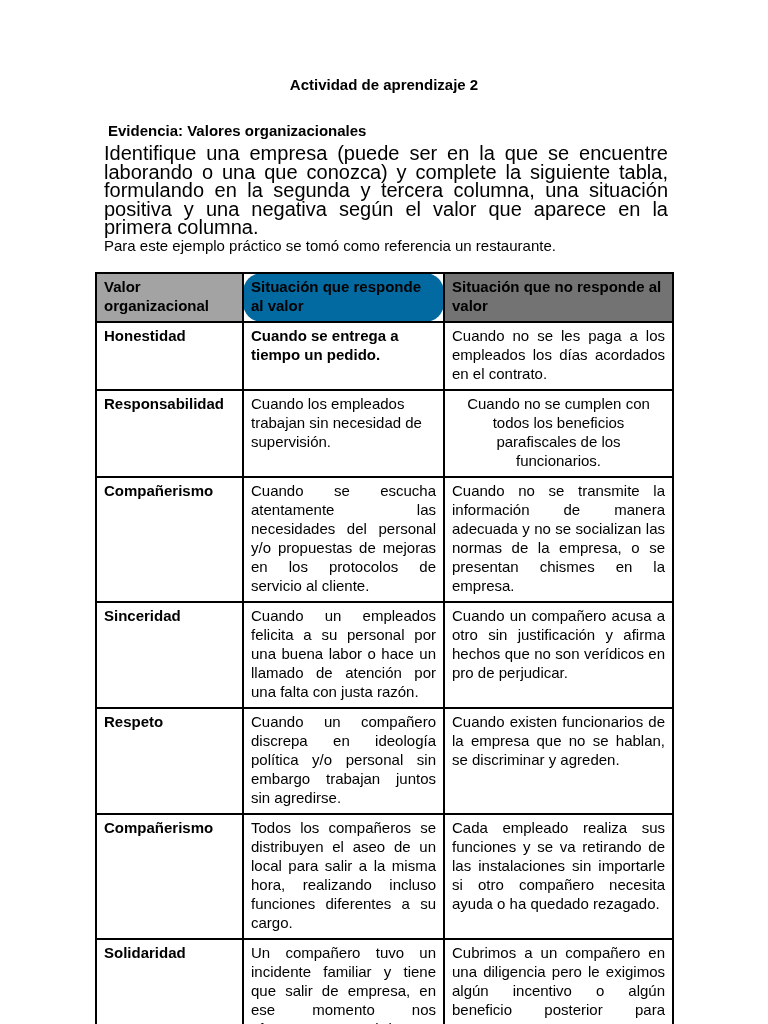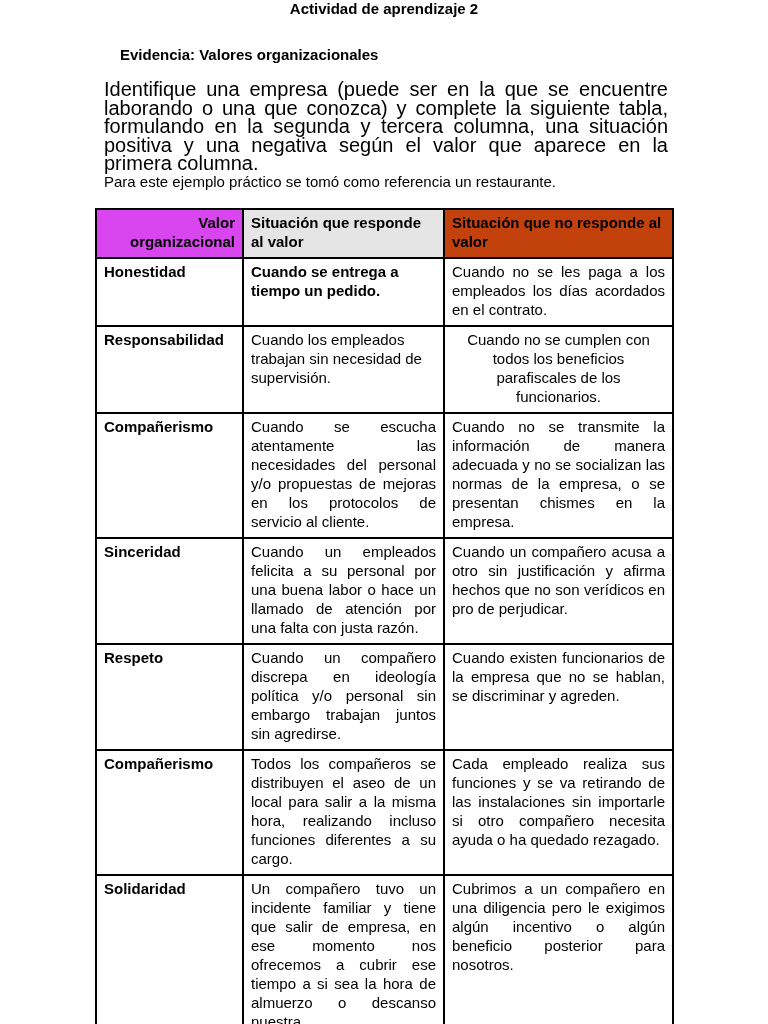--- a/index.html
+++ b/index.html
@@ -9,36 +9,37 @@
     font-family: "Liberation Sans", sans-serif;
     color: #000000;
   }
   .page {
     position: relative;
     width: 768px;
     height: 1024px;
     background: #ffffff;
     overflow: hidden;
     box-sizing: border-box;
+    padding-top: 76px;
   }
   .doc-title {
     font-size: 15px;
     font-weight: bold;
     text-align: center;
     margin: 0 0 27px 0;
     line-height: 18px;
   }
   .content {
     margin-left: 104px;
     margin-right: 100px;
   }
   .evidencia-heading {
     font-size: 15px;
     font-weight: bold;
-    margin: 16px;
+    margin: 4px;
     line-height: 19px;
   }
   .intro {
     font-size: 20px;
     line-height: 18.5px;
     text-align: justify;
     margin: 0;
   }
   .note {
     font-size: 15px;
@@ -84,23 +85,23 @@
   </div>
 
   <table class="valores">
     <colgroup>
       <col class="c1">
         <col class="c2">
         <col class="c3">
     </colgroup>
     <thead>
       <tr>
-        <th style="background: #d946ef; text-align: right;">Valor organizacional</th>
-        <th style="background: #e5e5e5;">Situación que responde al valor</th>
-        <th style="background: #c2410c;">Situación que no responde al valor</th>
+        <th style="background: #a3a3a3;">Valor organizacional</th>
+        <th style="background: #0369a1; border-radius: 19px;">Situación que responde al valor</th>
+        <th style="background: #737373;">Situación que no responde al valor</th>
       </tr>
     </thead>
     <tbody id="valores-tbody">
         <tr>
           <td class="valor-cell">Honestidad</td>
           <td style="text-align: left; font-weight: bold;">Cuando se entrega a tiempo un pedido.</td>
           <td style="text-align: justify;">Cuando no se les paga a los empleados los días acordados en el contrato.</td>
         </tr>
         <tr>
           <td class="valor-cell">Responsabilidad</td>

